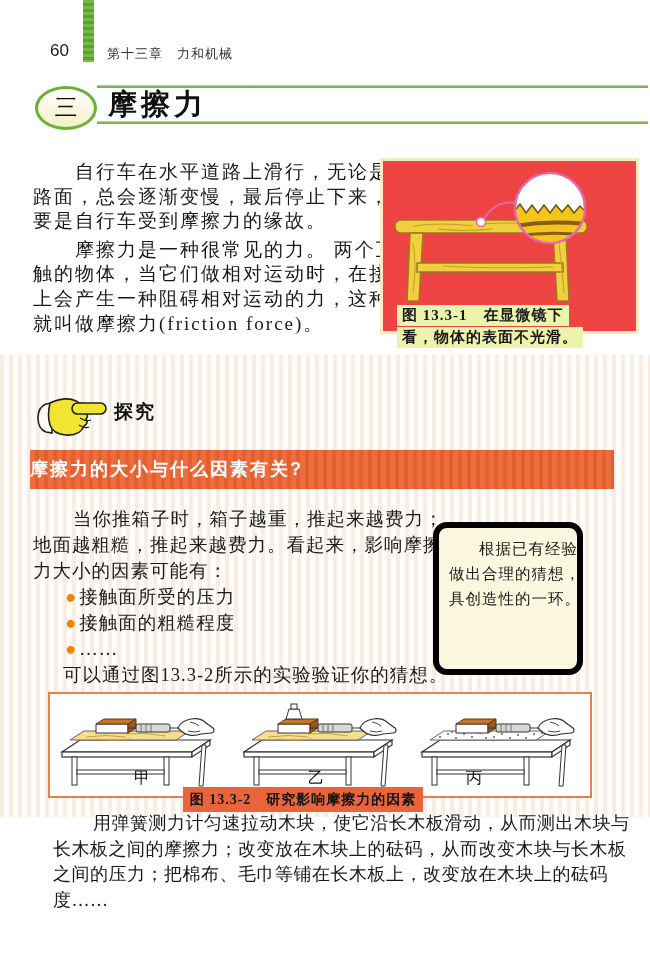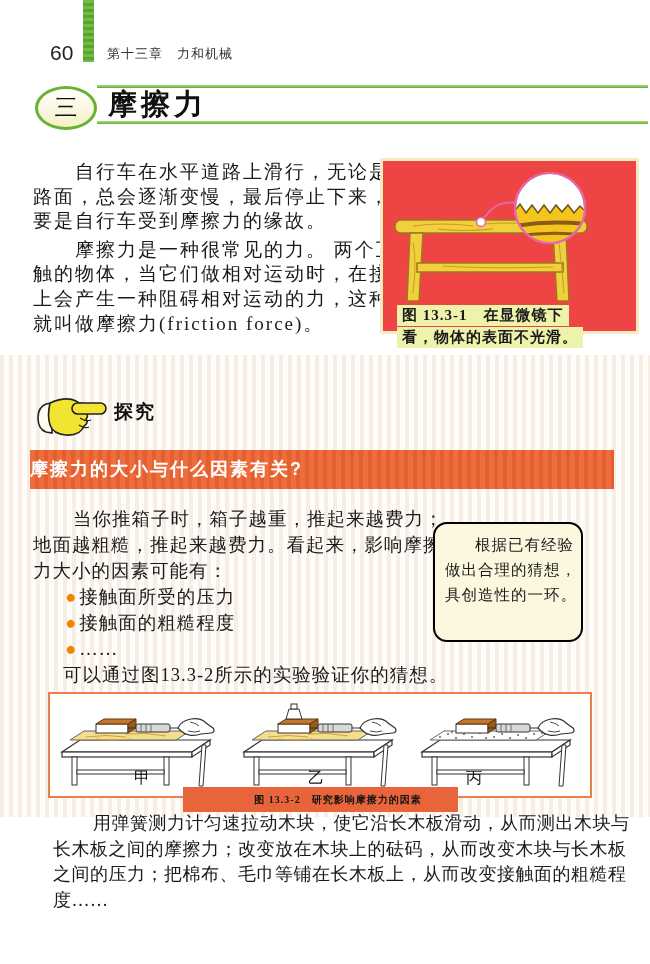--- a/index.html
+++ b/index.html
@@ -3,21 +3,21 @@
 <meta charset="utf-8">
 <style>
   html,body{margin:0;padding:0;background:#ffffff;}
   .page{position:relative;width:650px;height:964px;background:#ffffff;overflow:hidden;
         font-family:"Liberation Serif",serif;color:#1a1a1a;}
   
   .stripes{position:absolute;left:0;top:355px;width:650px;height:462px;
            background:repeating-linear-gradient(90deg,#f8ede5 0 4px,#fffdfa 4px 9px);}
   
   .pagenum{position:absolute;left:50px;top:41px;font-family:"Liberation Sans",sans-serif;
-           font-size:21px;color:#222;}
+           font-size:17px;color:#222;}
   .greenbar{position:absolute;left:83px;top:0;width:11px;height:62px;
             background:repeating-linear-gradient(180deg,#74bb45 0 3px,#58a52c 3px 6px);}
   .chapter{position:absolute;left:107px;top:45px;font-family:"Liberation Sans",sans-serif;
            font-size:13px;letter-spacing:1px;color:#333;}
   
   .rule{position:absolute;left:97px;width:551px;height:3px;
         background:linear-gradient(180deg,#b2d88a,#60ac2d);}
   .rule.top{top:85px;} .rule.bottom{top:121px;}
   .badge{position:absolute;left:35px;top:86px;width:56px;height:38px;border:3px solid #68b133;
          border-radius:50%;background:linear-gradient(180deg,#ffffff,#f4f0c6);
@@ -46,35 +46,35 @@
           color:#ffffff;font-family:"Liberation Sans",sans-serif;font-weight:bold;
           font-size:18px;letter-spacing:2px;text-align:left;line-height:39px;}
   
   .guess{position:absolute;left:33px;top:506px;font-size:18.5px;letter-spacing:1px;
          line-height:26px;white-space:nowrap;}
   .guess .indent{padding-left:40px;}
   .guess .brow{padding-left:32px;}
   .guess .bullet{color:#f08500;margin-right:2px;}
   .guess .verify{padding-left:30px;}
   
-  .notebox{position:absolute;left:433px;top:522px;width:150px;height:120px;
-           border:2px solid #000000;border-radius:14px;background:#fcf7df;
+  .notebox{position:absolute;left:433px;top:522px;width:150px;height:153px;
+           border:6px solid #000000;border-radius:14px;background:#fcf7df;
            font-size:15.5px;line-height:25px;letter-spacing:1px;
            padding:8px 0 11px 10px;box-sizing:border-box;white-space:nowrap;}
   .notebox .indent{padding-left:30px;}
   
   .fig2{position:absolute;left:48px;top:692px;width:544px;height:106px;
         border:2.5px solid #e97f4a;background:#ffffff;box-sizing:border-box;}
   .panel{position:absolute;top:4px;}
   .p1{left:6px;} .p2{left:188px;} .p3{left:366px;}
   .plabel{position:absolute;top:74px;font-size:16px;color:#111;}
   .pl1{left:84px;} .pl2{left:258px;} .pl3{left:416px;}
   .fig2cap{position:absolute;left:183px;top:787px;width:240px;height:25px;z-index:4;
-           background:#e8643b;color:#141414;font-weight:bold;font-size:10px;
-           letter-spacing:1px;text-align:center;line-height:25px;padding-left:35px;}
+           background:#e8643b;color:#141414;font-weight:bold;font-size:14px;
+           letter-spacing:1px;text-align:center;line-height:25px;}
   
   .method{position:absolute;left:53px;top:811px;font-size:18px;letter-spacing:0.5px;
           line-height:25.5px;white-space:nowrap;}
   .method .indent{padding-left:40px;}
 </style>
 </head>
 <body>
 
 <div class="page">
   <div class="stripes"></div>
@@ -235,16 +235,16 @@
     </svg>
     <div class="plabel pl1">甲</div>
     <div class="plabel pl2">乙</div>
     <div class="plabel pl3">丙</div>
   </div>
   <div class="fig2cap">图 13.3-2　研究影响摩擦力的因素</div>
 
   <div class="method">
     <div class="indent">用弹簧测力计匀速拉动木块，使它沿长木板滑动，从而测出木块与</div>
     <div>长木板之间的摩擦力；改变放在木块上的砝码，从而改变木块与长木板</div>
-    <div>之间的压力；把棉布、毛巾等铺在长木板上，从而改变接触面的粗糙程</div>
+    <div>之间的压力；把棉布、毛巾等铺在长木板上，改变放在木块上的砝码</div>
     <div>度……</div>
   </div>
 </div>
 
 </body></html>

